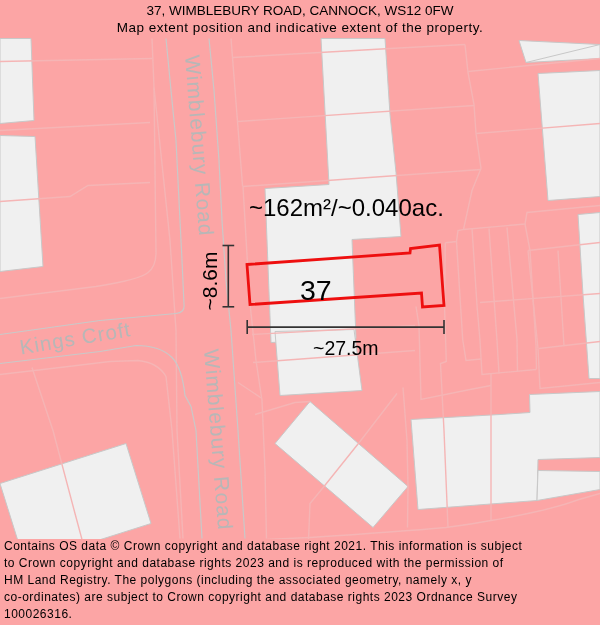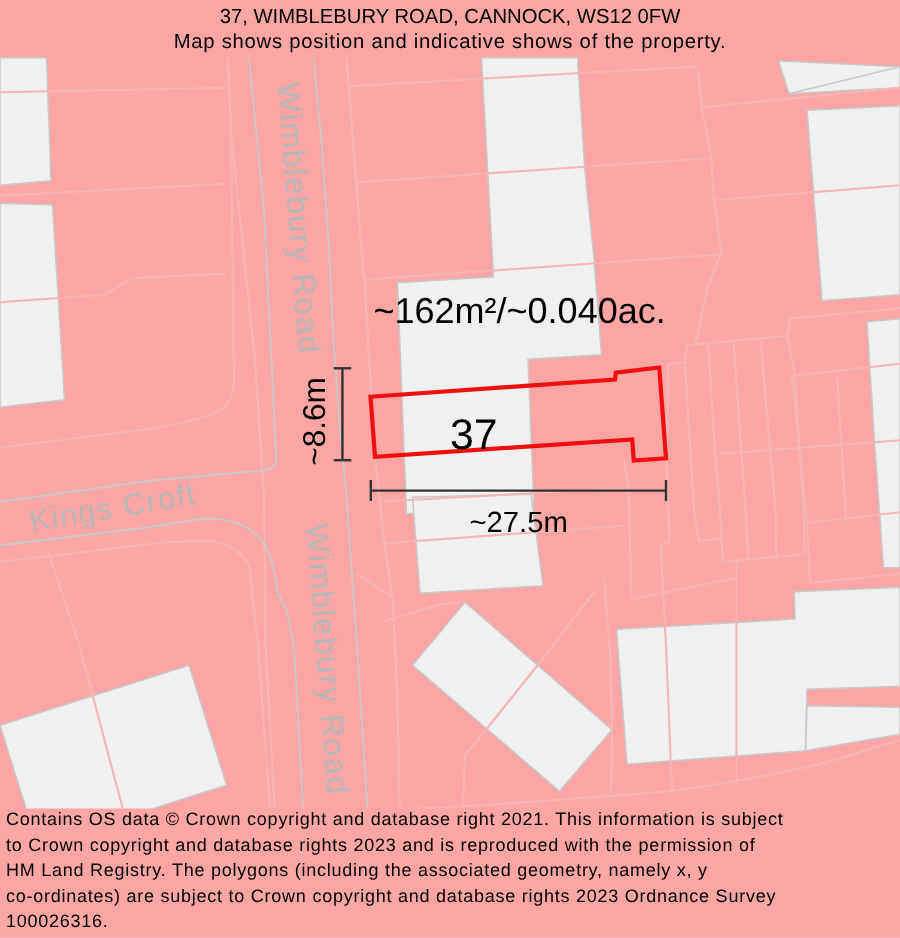--- a/index.html
+++ b/index.html
@@ -7,21 +7,21 @@
   #page{position:relative;width:600px;height:625px;overflow:hidden;background:#fca5a5;}
   #title{position:absolute;top:2px;left:0;width:600px;text-align:center;font-size:13.5px;line-height:17px;color:#000;}
   #title .l2{letter-spacing:0.5px;}
   #footer{position:absolute;top:537.5px;left:4px;width:596px;font-size:12px;line-height:17px;letter-spacing:0.5px;color:#000;}
   svg text{font-family:"Liberation Sans",sans-serif;}
 </style>
 </head>
 <body>
 <div id="page">
 
-<div id="title">37, WIMBLEBURY ROAD, CANNOCK, WS12 0FW<br><span class="l2">Map shows position and indicative shows of the property.</span></div>
+<div id="title">37, WIMBLEBURY ROAD, CANNOCK, WS12 0FW<br><span class="l2">Map extent position and indicative extent of the property.</span></div>
 
 <svg id="map" width="600" height="501" viewBox="0 37.5 600 501" style="position:absolute;top:37.5px;left:0;" fill="none">
 
 <polygon points="0,38 31,38 34,120 0,123" fill="#f0f0f0" stroke="#c8c8c8" stroke-width="1"></polygon>
 
 <polygon points="0,135 35,136 43,266 0,271" fill="#f0f0f0" stroke="#c8c8c8" stroke-width="1"></polygon>
 
 <polygon points="321,38 385,38 390,114 396,172 401,236 352,239 356,338 271,342 265,188 329,184" fill="#f0f0f0" stroke="#c8c8c8" stroke-width="1"></polygon>
 
 <polygon points="275,331 354,329 362,390 280,395" fill="#f0f0f0" stroke="#c8c8c8" stroke-width="1"></polygon>

